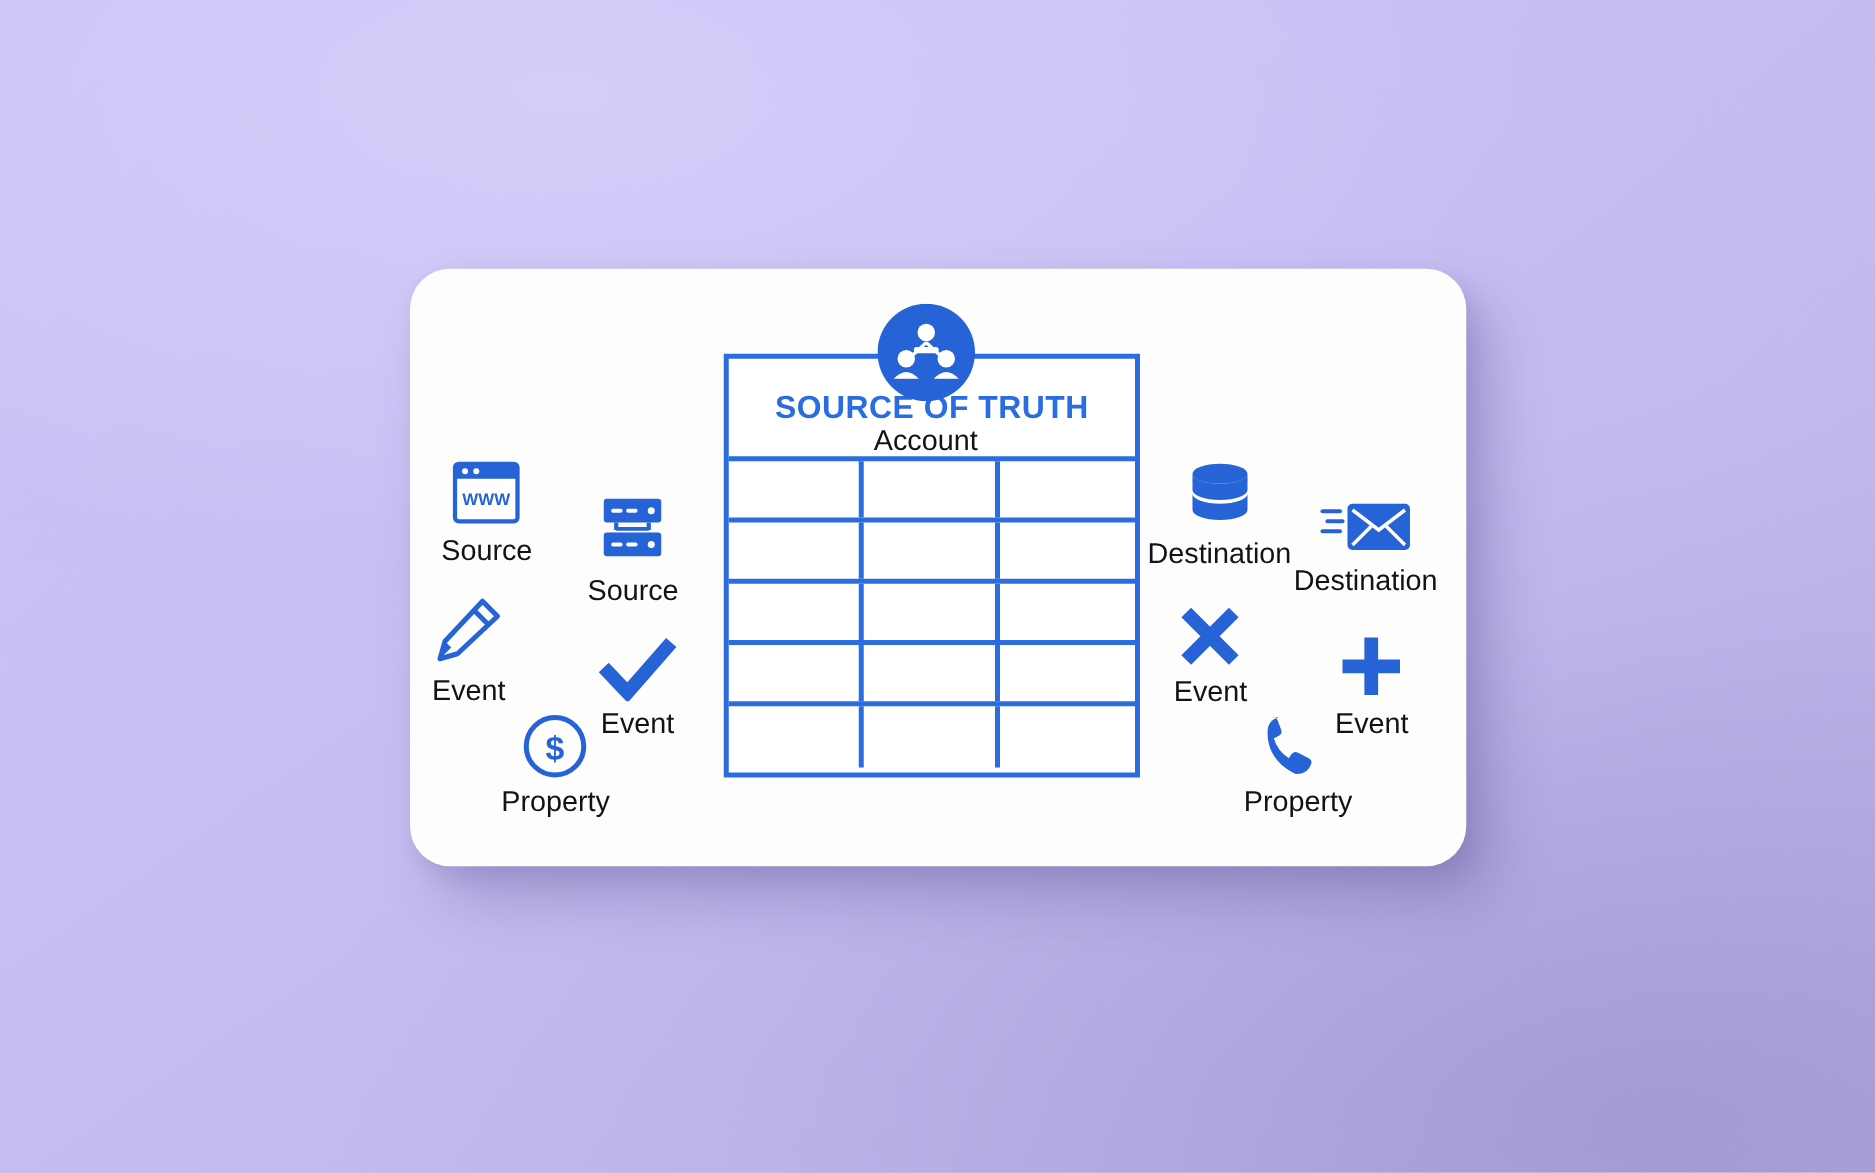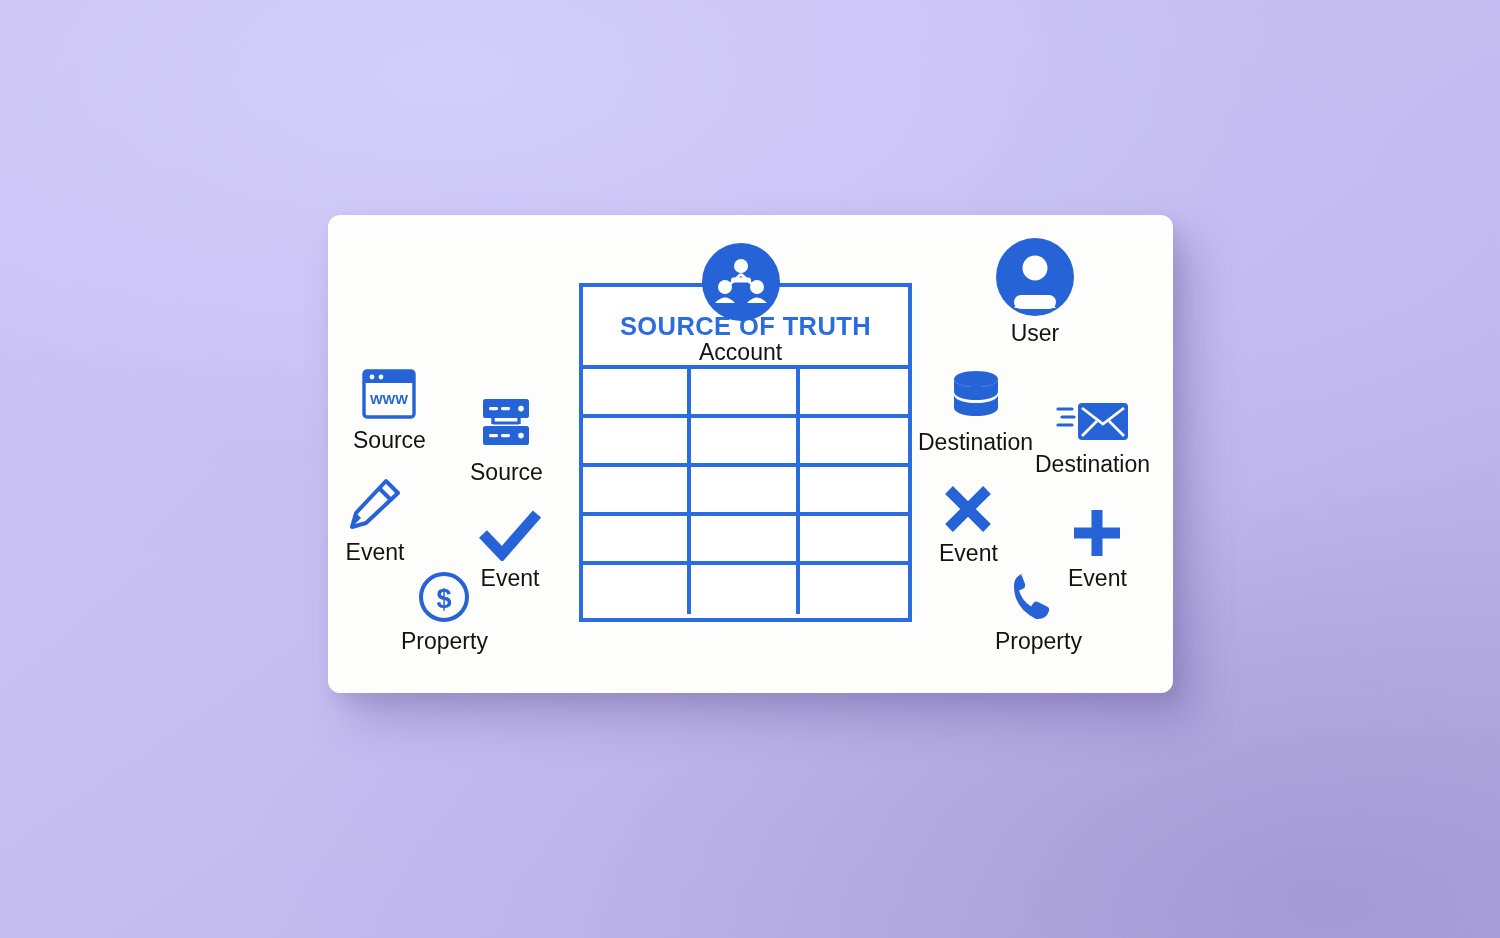--- a/index.html
+++ b/index.html
@@ -26,21 +26,21 @@
       linear-gradient(145deg, #cfc8f6 0%, #c7bff2 40%, #b9b0e6 100%);
   }
 
   #card {
     position: absolute;
     left: 328px;
     top: 215px;
     width: 845px;
     height: 478px;
     background: #fdfdfb;
-    border-radius: 12px;
+    border-radius: 32px;
     box-shadow:
       22px 26px 44px rgba(86,74,140,0.30),
       6px 8px 16px rgba(86,74,140,0.14);
   }
 
   
   #sot-table {
     position: absolute;
     left: 251px;
     top: 68px;
@@ -228,31 +228,20 @@
   <div class="node" id="n-prop-dollar">
     <div class="glyph">
       <svg width="54" height="54" viewBox="0 0 54 54">
         <circle cx="27" cy="27" r="23" fill="none" stroke="#2563d6" stroke-width="4"></circle>
         <text x="27" y="38" text-anchor="middle" font-family="'Liberation Sans', sans-serif" font-size="27" font-weight="bold" fill="#2563d6">$</text>
       </svg>
     </div>
     <div class="label">Property</div>
   </div>
 
-  <div class="node" id="n-user">
-    <div class="glyph">
-      <svg width="78" height="78" viewBox="0 0 78 78">
-        <circle cx="39" cy="39" r="39" fill="#2563d6"></circle>
-        <circle cx="39" cy="30" r="12.5" fill="#ffffff"></circle>
-        <path d="M18 70 q21 -24 42 0 z" fill="#ffffff"></path>
-        <rect x="18" y="57" width="42" height="14" rx="7" fill="#ffffff"></rect>
-      </svg>
-    </div>
-    <div class="label">User</div>
-  </div>
 
   <div class="node" id="n-dest-db">
     <div class="glyph">
       <svg width="60" height="58" viewBox="0 0 60 58">
         <ellipse cx="30" cy="12" rx="22" ry="8" fill="#2563d6"></ellipse>
         <path d="M8 12 v13 a22 8 0 0 0 44 0 v-13 a22 8 0 0 1 -44 0 z" fill="#2563d6"></path>
         <path d="M8 28 v13 a22 8 0 0 0 44 0 v-13 a22 8 0 0 1 -44 0 z" fill="#2563d6"></path>
       </svg>
     </div>
     <div class="label">Destination</div>

